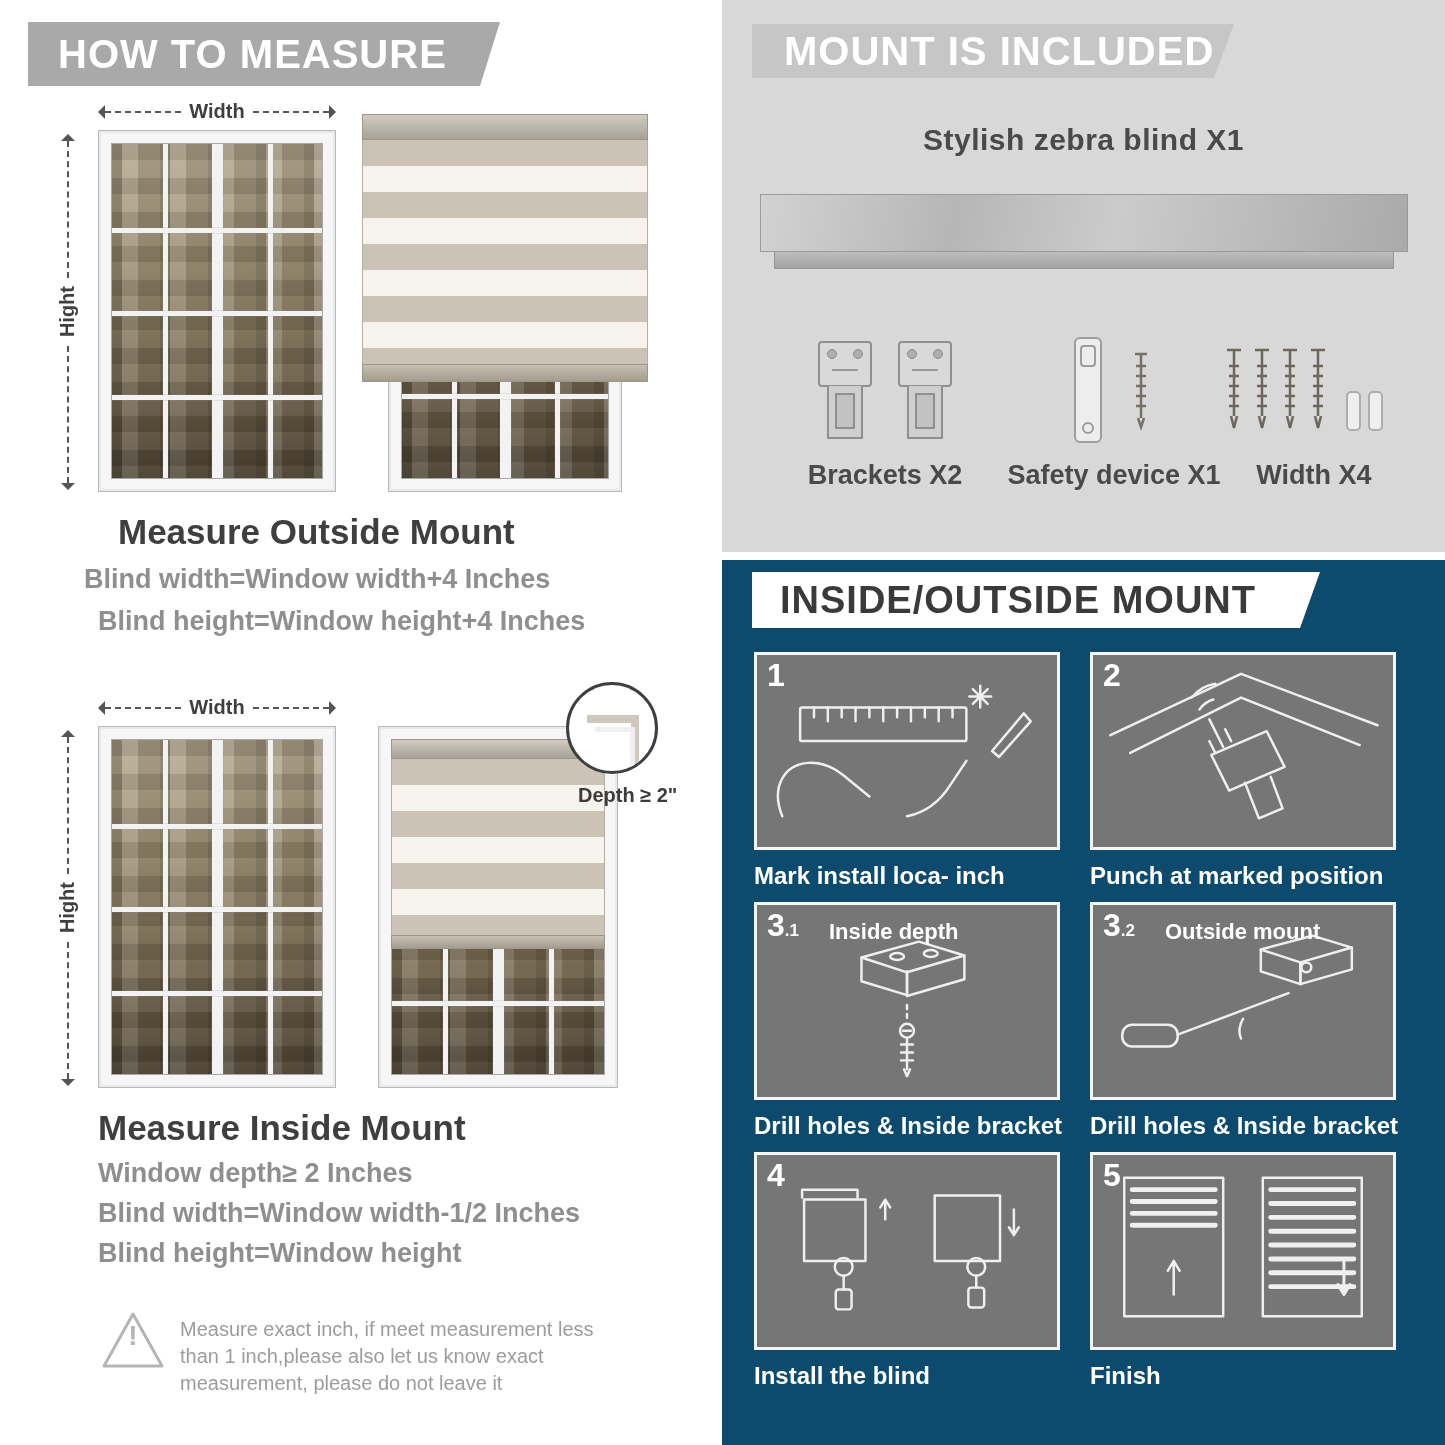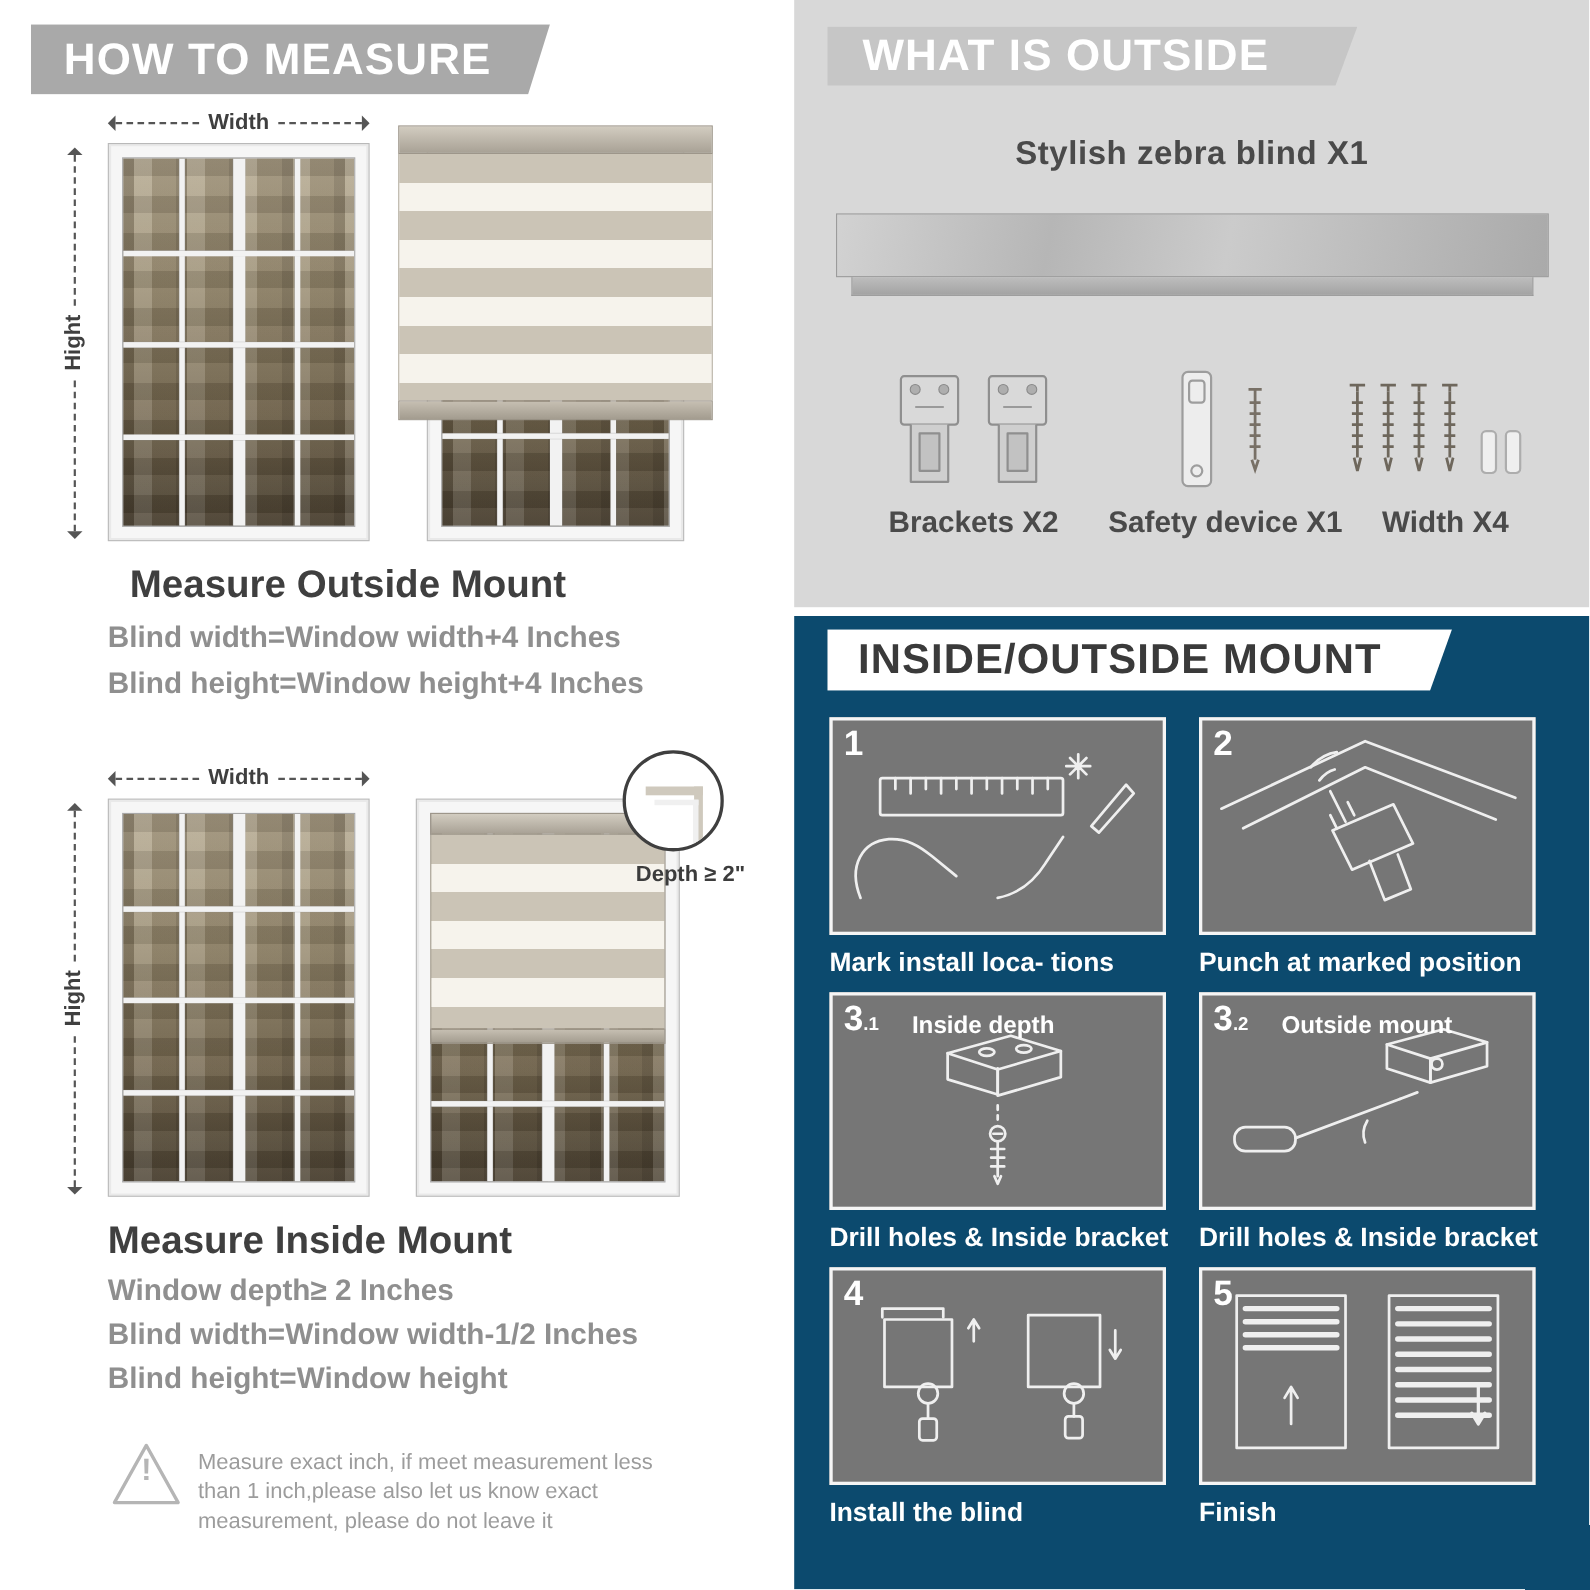--- a/index.html
+++ b/index.html
@@ -133,21 +133,21 @@
       </div>
     </div>
     <div class="blind-over">
       <div class="rail-top" style="height:26px;"></div>
       <div class="zebra" style="height:224px;"></div>
       <div class="rail-bot" style="height:18px;"></div>
     </div>
   </div>
 
   <h2 class="h-title" style="left:98px;top:512px;margin-left:20px;">Measure Outside Mount</h2>
-  <p class="h-line" style="left:98px;top:564px;text-align:right;">Blind width=Window width+4 Inches</p>
+  <p class="h-line" style="left:84px;top:564px;text-align:right;">Blind width=Window width+4 Inches</p>
   <p class="h-line" style="left:98px;top:606px;">Blind height=Window height+4 Inches</p>
 
   <div class="dim-h" style="left:98px;top:696px;width:238px;">
     <span class="ah l"></span>
       <span class="dashline"></span>
     <span class="dim-label">Width</span>
     <span class="dashline"></span>
       <span class="ah r"></span>
   </div>
   <div class="dim-v" style="left:56px;top:730px;height:356px;">
@@ -200,21 +200,21 @@
     </svg>
     <span class="warn-bang">!</span>
   </div>
   <div class="warn-text" style="position:absolute;left:180px;top:1316px;">
     <p>Measure exact inch, if meet measurement less</p>
     <p>than 1 inch,please also let us know exact</p>
     <p>measurement, please do not leave it</p>
   </div>
 
   <section class="panel-light">
-    <div class="banner light" style="left:30px;top:24px;width:482px;height:54px;font-size:40px;padding-left:32px;">WHAT IS OUTSIDE</div>
+    <div class="banner light" style="left:30px;top:24px;width:482px;height:54px;font-size:40px;padding-left:32px;">MOUNT IS INCLUDED</div>
 
     <div class="product-title">Stylish zebra blind X1</div>
 
     <div class="headrail">
       <div class="hr-main"></div>
       <div class="hr-lip"></div>
     </div>
 
     <div class="inc-item" style="left:44px;top:330px;width:238px;">
       <div class="inc-art">
@@ -295,21 +295,21 @@
           <g fill="none" stroke="#efefef" stroke-width="2.5" stroke-linecap="round" stroke-linejoin="round">
             <rect x="42" y="52" width="168" height="34" rx="2"></rect>
             <path d="M56 52 v10 M70 52 v14 M84 52 v10 M98 52 v14 M112 52 v10 M126 52 v14 M140 52 v10 M154 52 v14 M168 52 v10 M182 52 v14 M196 52 v10"></path>
             <path d="M224 30 v22 M213 41 h22 M216.5 33.5 l15 15 M216.5 48.5 l15 -15"></path>
             <path d="M236 96 L268 58 l7 8 -32 36 z"></path>
             <path d="M24 162 c-12 -30 2 -52 26 -54 c16 -1 28 6 40 16 l22 18"></path>
             <path d="M150 162 c20 -4 34 -16 44 -32 l16 -24"></path>
           </g>
         </svg>
       </div>
-      <div class="step-caption">Mark install loca- tions</div>
+      <div class="step-caption">Mark install loca- inch</div>
     </div>
 
     <div class="step" style="left:368px;top:92px;">
       <div class="step-box">
         <span class="step-num"><span>2</span><span class="step-sub"></span></span>
         <svg class="lineart" width="300" height="190" viewBox="0 0 300 192">
           <g fill="none" stroke="#efefef" stroke-width="2.5" stroke-linecap="round" stroke-linejoin="round">
             <polyline points="16,80 148,18 286,70"></polyline>
             <polyline points="36,98 148,42 268,90"></polyline>
             <path d="M118 100 l56 -24 18 36 -56 24 z"></path>

